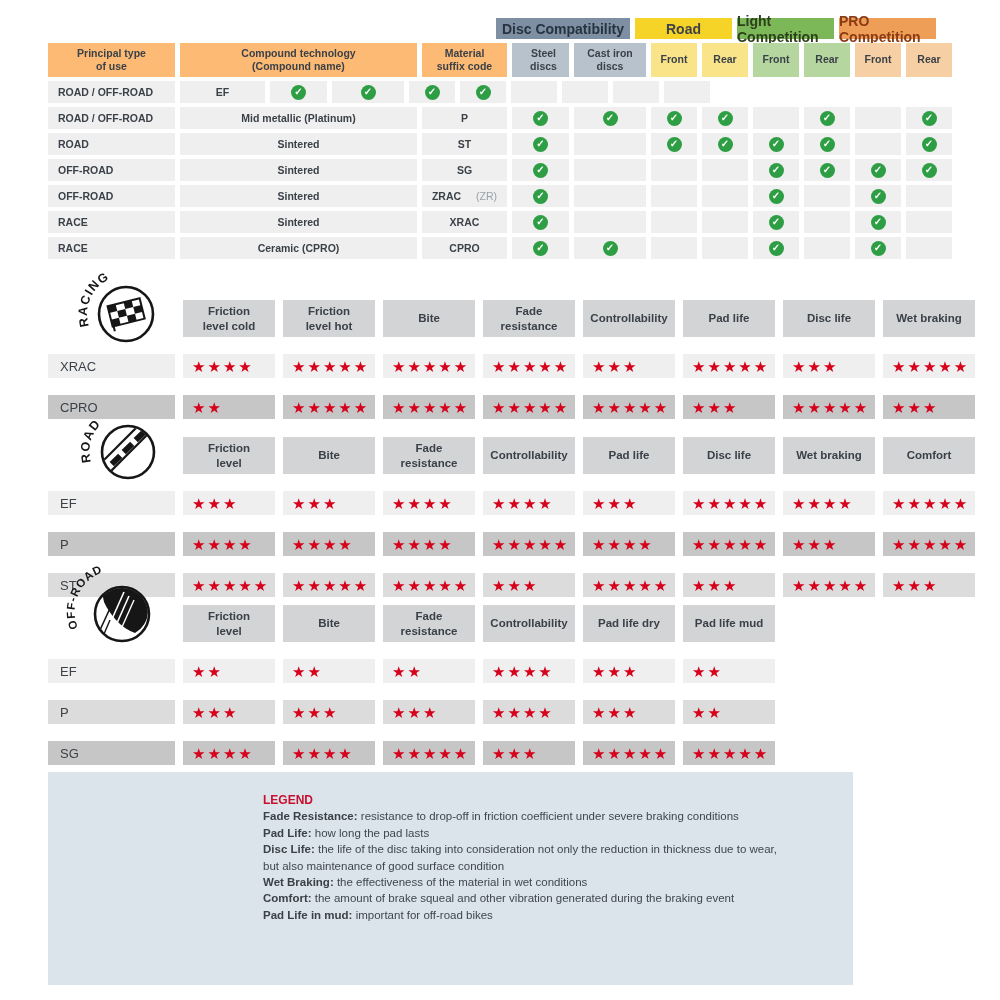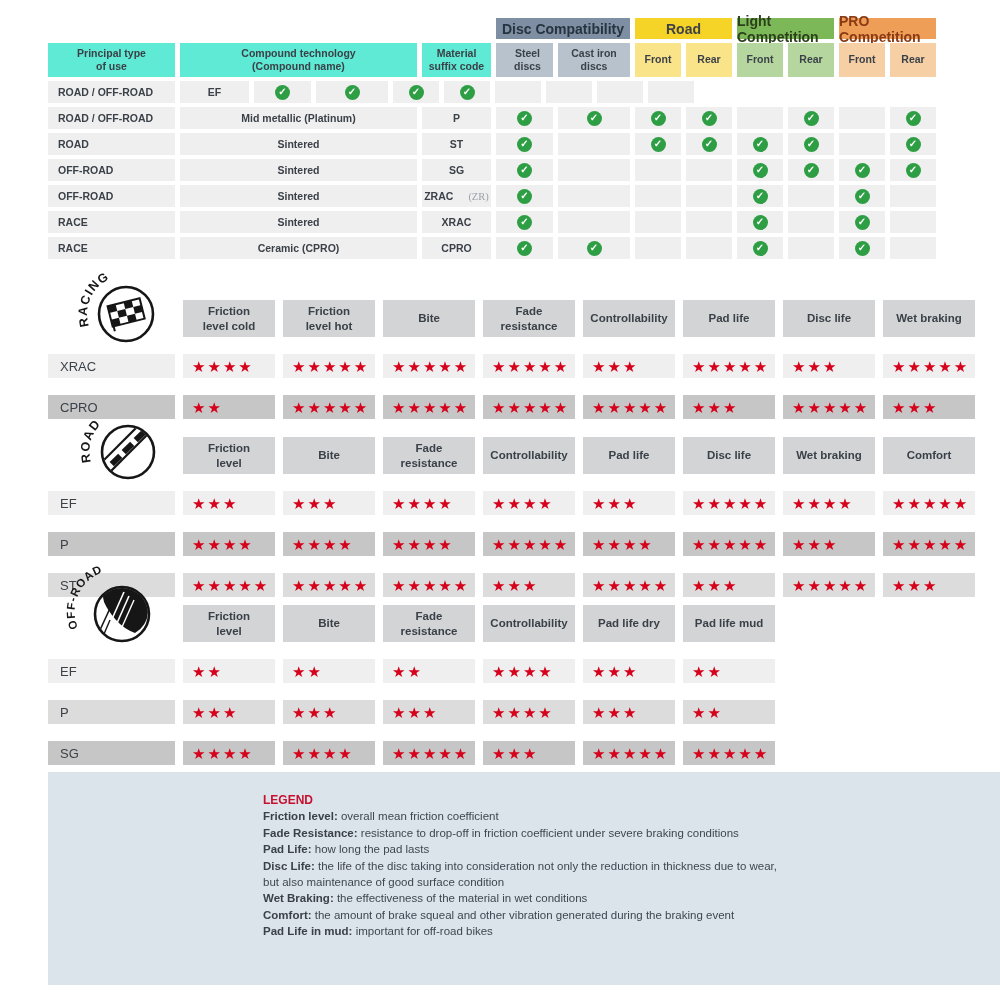--- a/index.html
+++ b/index.html
@@ -9,49 +9,49 @@
   .abs { position:absolute; }
 
   
   .trow { display:flex; gap:5px; margin-bottom:4px; }
 
   
   .compat { left:48px; top:18px; }
   .spacer { background:transparent; }
   .group-header { height:21px; display:flex; align-items:center; justify-content:center;
     font-size:14px; font-weight:bold; }
-  .col-header { background:#5eead4; min-height:34px; display:flex; align-items:center;
+  .col-header { background:#fdba74; min-height:34px; display:flex; align-items:center;
     justify-content:center; text-align:center; font-size:10.5px; font-weight:bold;
     line-height:1.25; white-space:pre-line; padding:1px 2px; }
   .cell { background:#efefef; height:22px; display:flex; align-items:center;
     justify-content:center; font-size:10.5px; font-weight:bold; }
   .cell.use { justify-content:flex-start; padding-left:10px; }
-  .code-note { color:#9aa1a9; font-weight:normal; margin-left:15px;font-family:Liberation Serif, serif; }
-  
-  .w-use{width:127px} .w-comp{width:237px} .w-code{width:69px}
+  .code-note { color:#9aa1a9; font-weight:normal; margin-left:15px; }
+  
+  .w-use{width:127px} .w-comp{width:237px} .w-code{width:85px}
   .w-steel{width:57px} .w-cast{width:72px} .w-chk{width:46px}
   .w-gspacer{width:443px} .w-gdisc{width:134px} .w-gpair{width:97px}
 
   .check { width:15px; height:15px; border-radius:50%; background:#2e9e44; color:#fff;
     font-size:10px; font-weight:bold; display:flex; align-items:center; justify-content:center;
     line-height:1; }
 
   
   .rt-header { background:#d2d4d6; height:37px; display:flex; align-items:center;
     justify-content:center; text-align:center; font-size:11.5px; font-weight:bold;
     line-height:1.25; white-space:pre-line; width:92px; }
   .rt-label { width:127px; height:24px; display:flex; align-items:center;
     padding-left:12px; font-size:13px; }
   .rt-stars { width:92px; height:24px; display:flex; align-items:center; padding-left:9px;
     color:#d6021c; font-size:15px; letter-spacing:2px; line-height:1; }
   .rt-spacer { width:127px; height:37px; }
   .rt-row { display:flex; gap:8px; margin-bottom:17px; }
 
   
-  .legend { left:48px; top:772px; width:952px; height:213px; background:#dbe4ea;
+  .legend { left:48px; top:772px; width:805px; height:213px; background:#dbe4ea;
     padding:20px 30px 0 215px; }
   .legend-title { color:#c8102e; font-weight:bold; font-size:12px; line-height:16.4px; }
   .legend-line { font-size:11.5px; line-height:16.4px; color:#3f4650; }
   .legend-line b { color:#3b4148; }
 
   
   .sec-icon { position:absolute; }
 </style>
 </head>
 <body>
@@ -437,21 +437,20 @@
       <div class="rt-stars" style="background: rgb(239, 239, 239);">★★★★★</div>
       <div class="rt-stars" style="background: rgb(239, 239, 239);">★★★★★</div>
       <div class="rt-stars" style="background: rgb(239, 239, 239);">★★★★★</div>
       <div class="rt-stars" style="background: rgb(239, 239, 239);">★★★★★</div>
     </div>
   </div>
 
 <div class="abs legend">
   <div class="legend-title">LEGEND</div>
   <div>
-      <div class="legend-line"><b>Friction level:</b> overall mean friction coefficient</div>
       <div class="legend-line"><b>Fade Resistance:</b> resistance to drop-off in friction coefficient under severe braking conditions</div>
       <div class="legend-line"><b>Pad Life:</b> how long the pad lasts</div>
       <div class="legend-line"><b>Disc Life:</b> the life of the disc taking into consideration not only the reduction in thickness due to wear,</div>
       <div class="legend-line">but also maintenance of good surface condition</div>
       <div class="legend-line"><b>Wet Braking:</b> the effectiveness of the material in wet conditions</div>
       <div class="legend-line"><b>Comfort:</b> the amount of brake squeal and other vibration generated during the braking event</div>
       <div class="legend-line"><b>Pad Life in mud:</b> important for off-road bikes</div>
     </div>
 </div>
 

